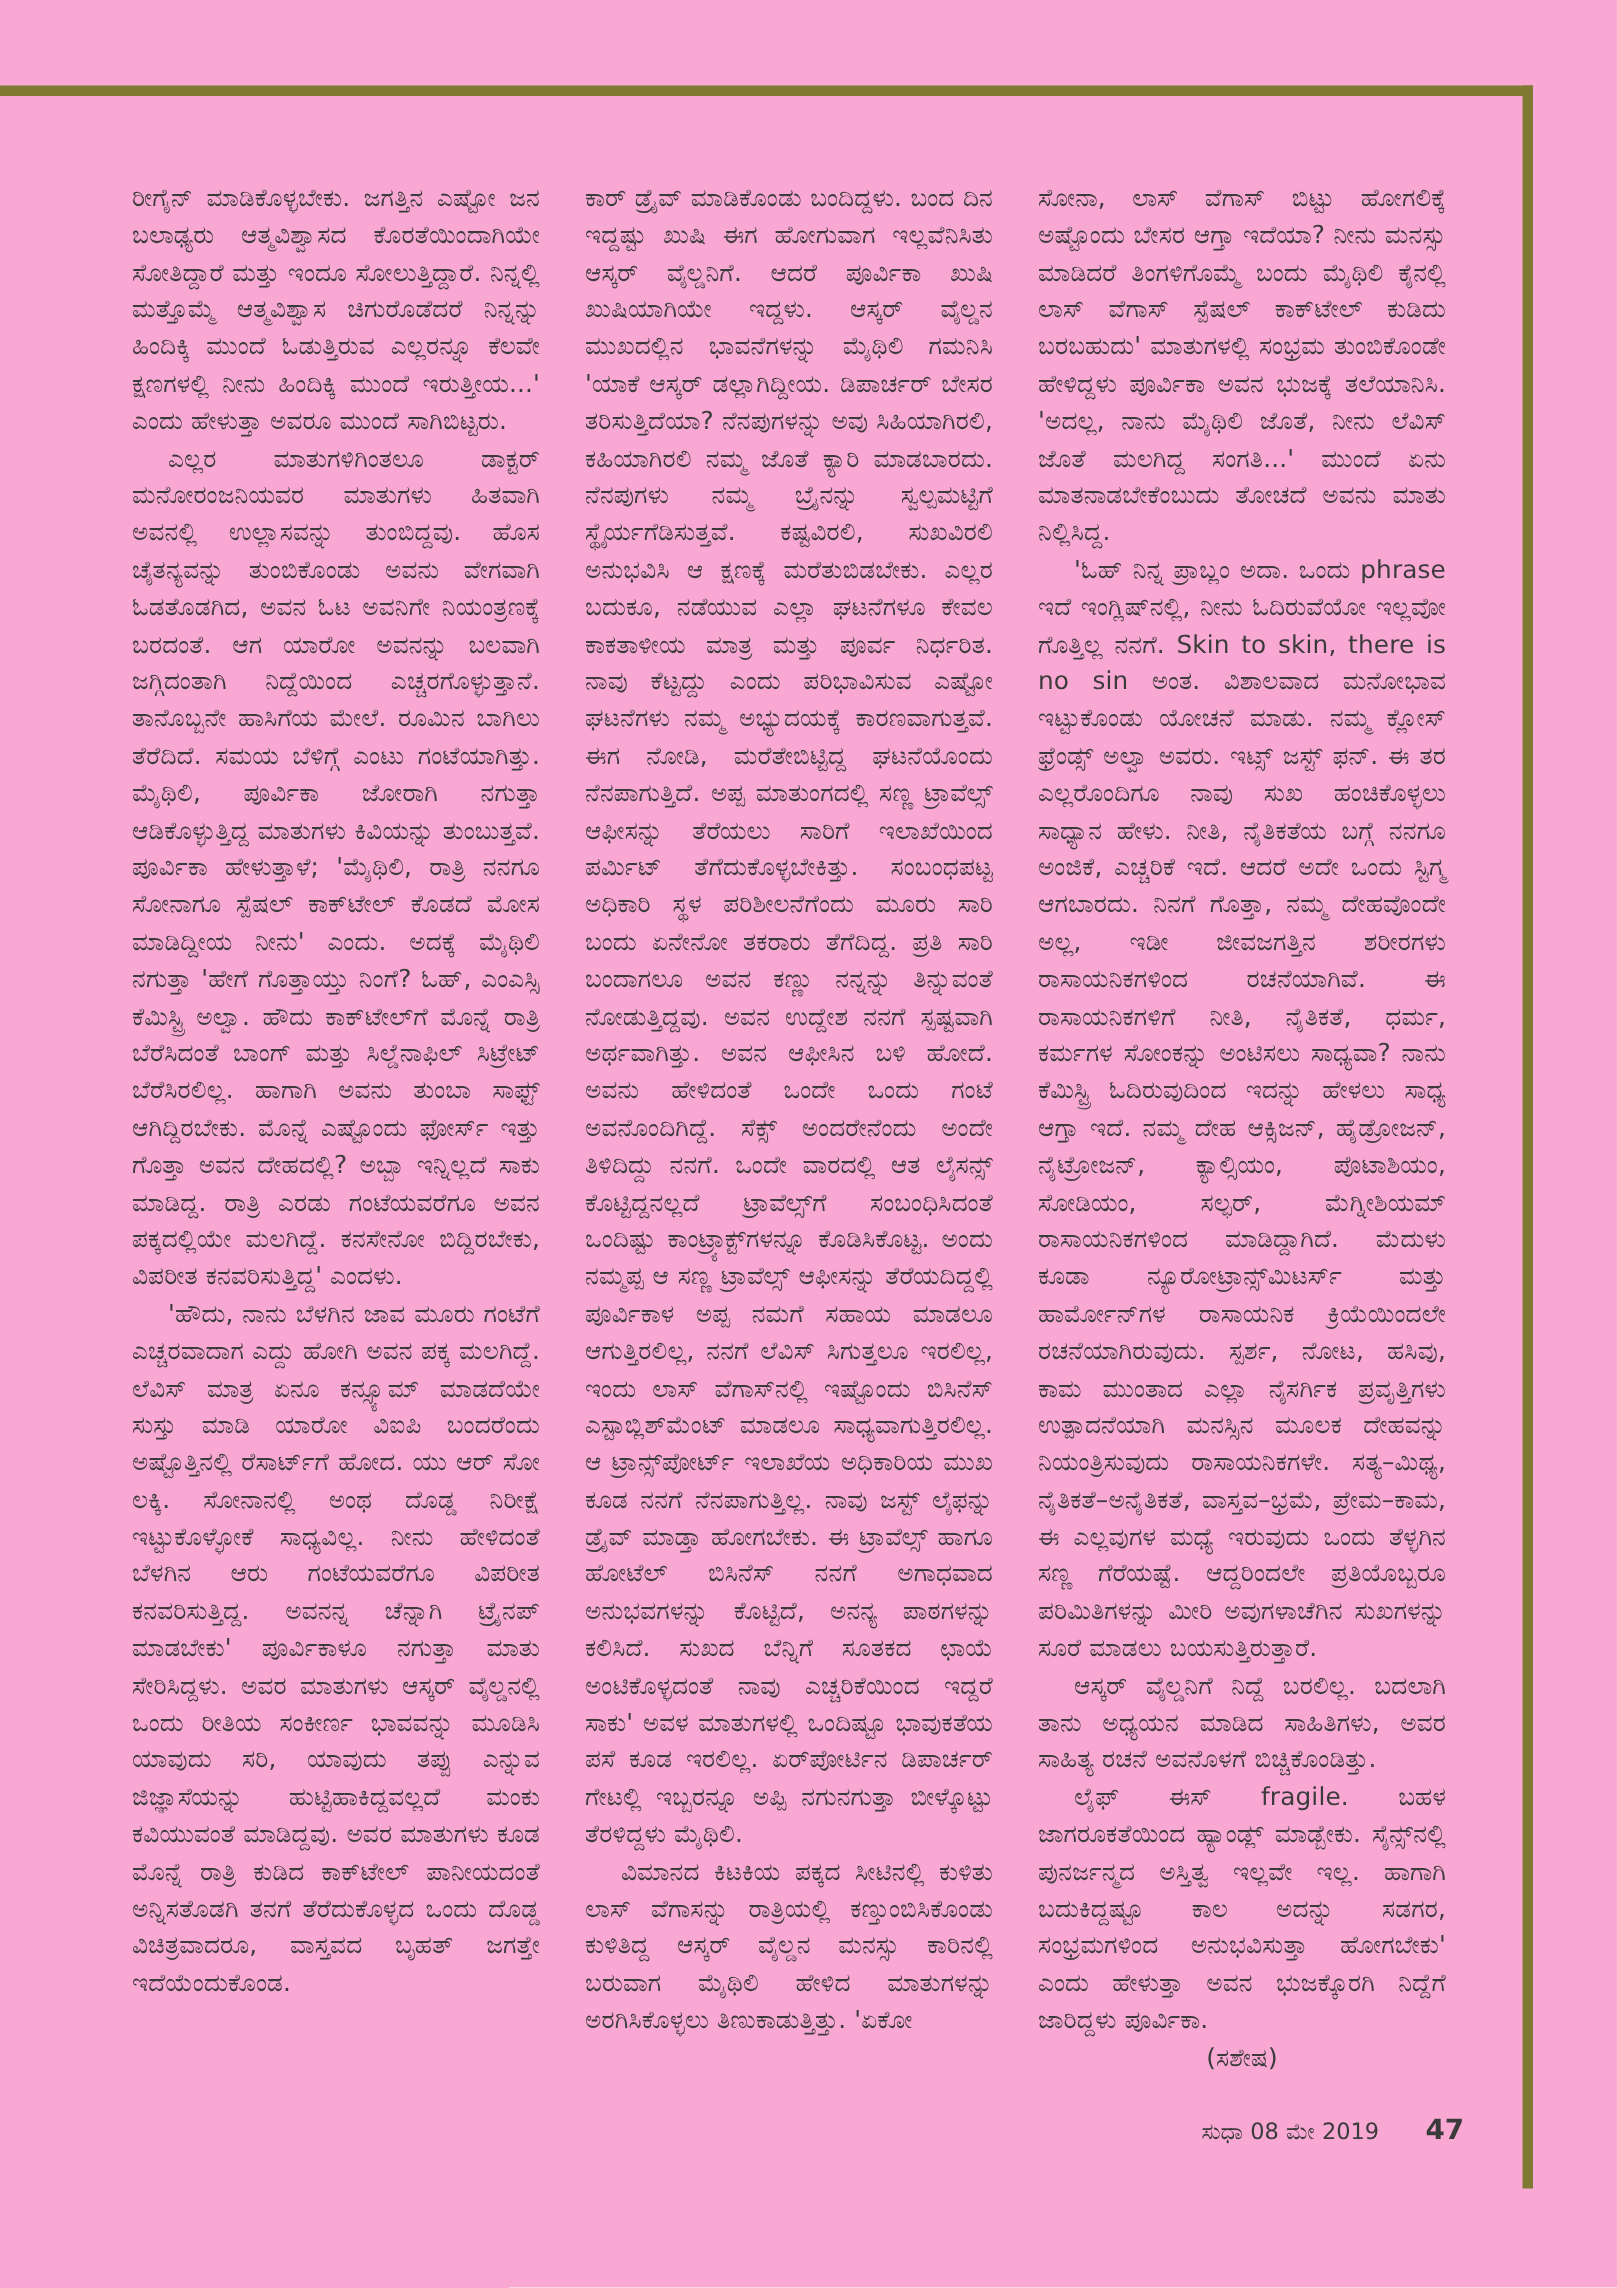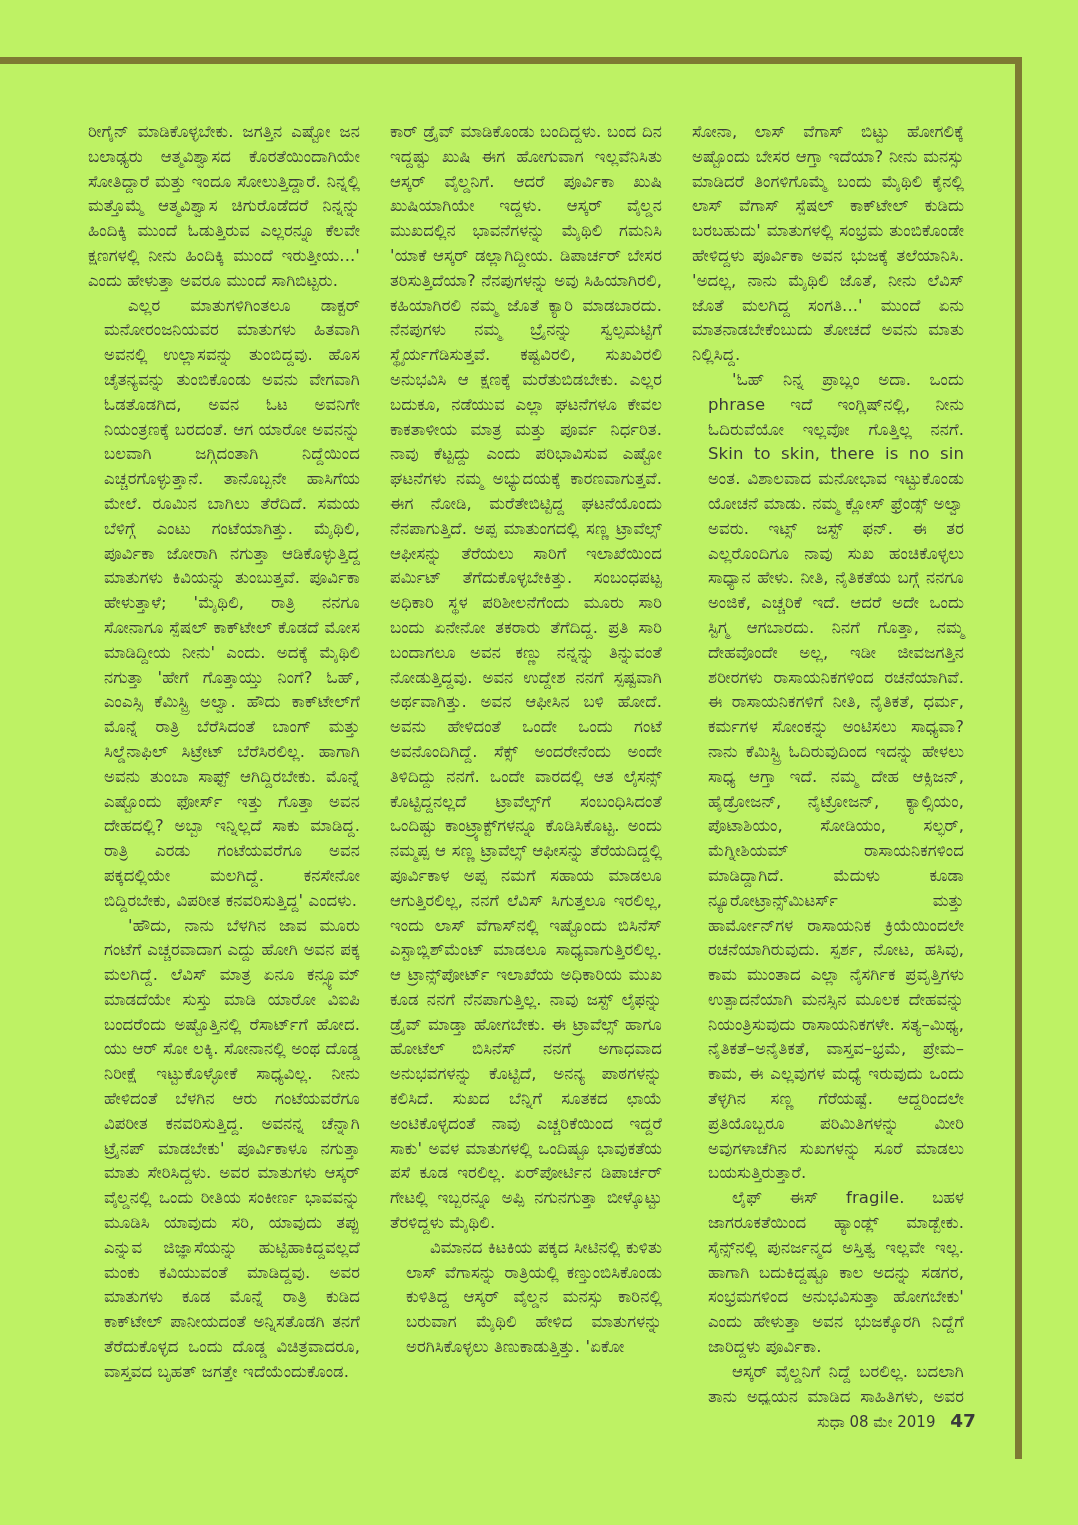--- a/index.html
+++ b/index.html
@@ -5,21 +5,21 @@
   html, body {
     margin: 0;
     padding: 0;
     background: #fbfbf6;
     font-family: "DejaVu Sans", "Liberation Serif", sans-serif;
   }
   .page {
     position: relative;
     width: 1078px;
     height: 1525px;
-    background: #bef264;
+    background: #f9a8d4;
     overflow: hidden;
   }
   .rule-top {
     position: absolute;
     left: 0;
     top: 57px;
     width: 1022px;
     height: 7px;
     background: #7e7a33;
   }
@@ -48,42 +48,41 @@
     line-height: 24.8px;
     color: #3b3b3b;
     text-align: justify;
     letter-spacing: 0.1px;
   }
   .col p {
     margin: 0;
   }
   .col p.indent {
     text-indent: 24px;
-    margin-left: 16px;
   }
   .col p.right {
     text-align: center;
   }
   .b {
     font-weight: normal;
   }
   .footer {
     position: absolute;
     top: 1410px;
     left: 640px;
     width: 336px;
     text-align: right;
     color: #3b3b3b;
     font-size: 15px;
     white-space: nowrap;
   }
   .footer .pageno {
     font-weight: bold;
     font-size: 18.5px;
-    margin-left: 10px;
+    margin-left: 26px;
   }
 </style>
 </head>
 <body>
 
 <div class="page">
   <div class="rule-top"></div>
   <div class="rule-right"></div>
 
   <main class="columns">
@@ -92,22 +91,22 @@
         <p class="indent"><span>ಎಲ್ಲರ ಮಾತುಗಳಿಗಿಂತಲೂ ಡಾಕ್ಟರ್ ಮನೋರಂಜನಿಯವರ ಮಾತುಗಳು ಹಿತವಾಗಿ ಅವನಲ್ಲಿ ಉಲ್ಲಾಸವನ್ನು ತುಂಬಿದ್ದವು. ಹೊಸ ಚೈತನ್ಯವನ್ನು ತುಂಬಿಕೊಂಡು ಅವನು ವೇಗವಾಗಿ ಓಡತೊಡಗಿದ, ಅವನ ಓಟ ಅವನಿಗೇ ನಿಯಂತ್ರಣಕ್ಕೆ ಬರದಂತೆ. ಆಗ ಯಾರೋ ಅವನನ್ನು ಬಲವಾಗಿ ಜಗ್ಗಿದಂತಾಗಿ ನಿದ್ದೆಯಿಂದ ಎಚ್ಚರಗೊಳ್ಳುತ್ತಾನೆ. ತಾನೊಬ್ಬನೇ ಹಾಸಿಗೆಯ ಮೇಲೆ. ರೂಮಿನ ಬಾಗಿಲು ತೆರೆದಿದೆ. ಸಮಯ ಬೆಳಿಗ್ಗೆ ಎಂಟು ಗಂಟೆಯಾಗಿತ್ತು. ಮೈಥಿಲಿ, ಪೂರ್ವಿಕಾ ಜೋರಾಗಿ ನಗುತ್ತಾ ಆಡಿಕೊಳ್ಳುತ್ತಿದ್ದ ಮಾತುಗಳು ಕಿವಿಯನ್ನು ತುಂಬುತ್ತವೆ. ಪೂರ್ವಿಕಾ ಹೇಳುತ್ತಾಳೆ; 'ಮೈಥಿಲಿ, ರಾತ್ರಿ ನನಗೂ ಸೋನಾಗೂ ಸ್ಪೆಷಲ್ ಕಾಕ್‌ಟೇಲ್ ಕೊಡದೆ ಮೋಸ ಮಾಡಿದ್ದೀಯ ನೀನು' ಎಂದು. ಅದಕ್ಕೆ ಮೈಥಿಲಿ ನಗುತ್ತಾ 'ಹೇಗೆ ಗೊತ್ತಾಯ್ತು ನಿಂಗೆ? ಓಹ್, ಎಂಎಸ್ಸಿ ಕೆಮಿಸ್ಟ್ರಿ ಅಲ್ವಾ. ಹೌದು ಕಾಕ್‌ಟೇಲ್‌ಗೆ ಮೊನ್ನೆ ರಾತ್ರಿ ಬೆರೆಸಿದಂತೆ ಬಾಂಗ್ ಮತ್ತು ಸಿಲ್ಡೆನಾಫಿಲ್ ಸಿಟ್ರೇಟ್ ಬೆರೆಸಿರಲಿಲ್ಲ. ಹಾಗಾಗಿ ಅವನು ತುಂಬಾ ಸಾಫ್ಟ್ ಆಗಿದ್ದಿರಬೇಕು. ಮೊನ್ನೆ ಎಷ್ಟೊಂದು ಫೋರ್ಸ್ ಇತ್ತು ಗೊತ್ತಾ ಅವನ ದೇಹದಲ್ಲಿ? ಅಬ್ಬಾ ಇನ್ನಿಲ್ಲದೆ ಸಾಕು ಮಾಡಿದ್ದ. ರಾತ್ರಿ ಎರಡು ಗಂಟೆಯವರೆಗೂ ಅವನ ಪಕ್ಕದಲ್ಲಿಯೇ ಮಲಗಿದ್ದೆ. ಕನಸೇನೋ ಬಿದ್ದಿರಬೇಕು, ವಿಪರೀತ ಕನವರಿಸುತ್ತಿದ್ದ' ಎಂದಳು.</span></p>
         <p class="indent"><span>'ಹೌದು, ನಾನು ಬೆಳಗಿನ ಜಾವ ಮೂರು ಗಂಟೆಗೆ ಎಚ್ಚರವಾದಾಗ ಎದ್ದು ಹೋಗಿ ಅವನ ಪಕ್ಕ ಮಲಗಿದ್ದೆ. ಲೆವಿಸ್ ಮಾತ್ರ ಏನೂ ಕನ್ಸ್ಯೂಮ್ ಮಾಡದೆಯೇ ಸುಸ್ತು ಮಾಡಿ ಯಾರೋ ವಿಐಪಿ ಬಂದರೆಂದು ಅಷ್ಟೊತ್ತಿನಲ್ಲಿ ರೆಸಾರ್ಟ್‌ಗೆ ಹೋದ. ಯು ಆರ್ ಸೋ ಲಕ್ಕಿ. ಸೋನಾನಲ್ಲಿ ಅಂಥ ದೊಡ್ಡ ನಿರೀಕ್ಷೆ ಇಟ್ಟುಕೊಳ್ಳೋಕೆ ಸಾಧ್ಯವಿಲ್ಲ. ನೀನು ಹೇಳಿದಂತೆ ಬೆಳಗಿನ ಆರು ಗಂಟೆಯವರೆಗೂ ವಿಪರೀತ ಕನವರಿಸುತ್ತಿದ್ದ. ಅವನನ್ನ ಚೆನ್ನಾಗಿ ಟ್ರೈನಪ್ ಮಾಡಬೇಕು' ಪೂರ್ವಿಕಾಳೂ ನಗುತ್ತಾ ಮಾತು ಸೇರಿಸಿದ್ದಳು. ಅವರ ಮಾತುಗಳು ಆಸ್ಕರ್ ವೈಲ್ಡನಲ್ಲಿ ಒಂದು ರೀತಿಯ ಸಂಕೀರ್ಣ ಭಾವವನ್ನು ಮೂಡಿಸಿ ಯಾವುದು ಸರಿ, ಯಾವುದು ತಪ್ಪು ಎನ್ನುವ ಜಿಜ್ಞಾಸೆಯನ್ನು ಹುಟ್ಟಿಹಾಕಿದ್ದವಲ್ಲದೆ ಮಂಕು ಕವಿಯುವಂತೆ ಮಾಡಿದ್ದವು. ಅವರ ಮಾತುಗಳು ಕೂಡ ಮೊನ್ನೆ ರಾತ್ರಿ ಕುಡಿದ ಕಾಕ್‌ಟೇಲ್ ಪಾನೀಯದಂತೆ ಅನ್ನಿಸತೊಡಗಿ ತನಗೆ ತೆರೆದುಕೊಳ್ಳದ ಒಂದು ದೊಡ್ಡ ವಿಚಿತ್ರವಾದರೂ, ವಾಸ್ತವದ ಬೃಹತ್ ಜಗತ್ತೇ ಇದೆಯೆಂದುಕೊಂಡ.</span></p>
       </section>
     <section class="col">
         <p><span>ಕಾರ್ ಡ್ರೈವ್ ಮಾಡಿಕೊಂಡು ಬಂದಿದ್ದಳು. ಬಂದ ದಿನ ಇದ್ದಷ್ಟು ಖುಷಿ ಈಗ ಹೋಗುವಾಗ ಇಲ್ಲವೆನಿಸಿತು ಆಸ್ಕರ್ ವೈಲ್ಡನಿಗೆ. ಆದರೆ ಪೂರ್ವಿಕಾ ಖುಷಿ ಖುಷಿಯಾಗಿಯೇ ಇದ್ದಳು. ಆಸ್ಕರ್ ವೈಲ್ಡನ ಮುಖದಲ್ಲಿನ ಭಾವನೆಗಳನ್ನು ಮೈಥಿಲಿ ಗಮನಿಸಿ 'ಯಾಕೆ ಆಸ್ಕರ್ ಡಲ್ಲಾಗಿದ್ದೀಯ. ಡಿಪಾರ್ಚರ್ ಬೇಸರ ತರಿಸುತ್ತಿದೆಯಾ? ನೆನಪುಗಳನ್ನು ಅವು ಸಿಹಿಯಾಗಿರಲಿ, ಕಹಿಯಾಗಿರಲಿ ನಮ್ಮ ಜೊತೆ ಕ್ಯಾರಿ ಮಾಡಬಾರದು. ನೆನಪುಗಳು ನಮ್ಮ ಬ್ರೈನನ್ನು ಸ್ವಲ್ಪಮಟ್ಟಿಗೆ ಸ್ಥೈರ್ಯಗೆಡಿಸುತ್ತವೆ. ಕಷ್ಟವಿರಲಿ, ಸುಖವಿರಲಿ ಅನುಭವಿಸಿ ಆ ಕ್ಷಣಕ್ಕೆ ಮರೆತುಬಿಡಬೇಕು. ಎಲ್ಲರ ಬದುಕೂ, ನಡೆಯುವ ಎಲ್ಲಾ ಘಟನೆಗಳೂ ಕೇವಲ ಕಾಕತಾಳೀಯ ಮಾತ್ರ ಮತ್ತು ಪೂರ್ವ ನಿರ್ಧರಿತ. ನಾವು ಕೆಟ್ಟದ್ದು ಎಂದು ಪರಿಭಾವಿಸುವ ಎಷ್ಟೋ ಘಟನೆಗಳು ನಮ್ಮ ಅಭ್ಯುದಯಕ್ಕೆ ಕಾರಣವಾಗುತ್ತವೆ. ಈಗ ನೋಡಿ, ಮರೆತೇಬಿಟ್ಟಿದ್ದ ಘಟನೆಯೊಂದು ನೆನಪಾಗುತ್ತಿದೆ. ಅಪ್ಪ ಮಾತುಂಗದಲ್ಲಿ ಸಣ್ಣ ಟ್ರಾವೆಲ್ಸ್ ಆಫೀಸನ್ನು ತೆರೆಯಲು ಸಾರಿಗೆ ಇಲಾಖೆಯಿಂದ ಪರ್ಮಿಟ್ ತೆಗೆದುಕೊಳ್ಳಬೇಕಿತ್ತು. ಸಂಬಂಧಪಟ್ಟ ಅಧಿಕಾರಿ ಸ್ಥಳ ಪರಿಶೀಲನೆಗೆಂದು ಮೂರು ಸಾರಿ ಬಂದು ಏನೇನೋ ತಕರಾರು ತೆಗೆದಿದ್ದ. ಪ್ರತಿ ಸಾರಿ ಬಂದಾಗಲೂ ಅವನ ಕಣ್ಣು ನನ್ನನ್ನು ತಿನ್ನುವಂತೆ ನೋಡುತ್ತಿದ್ದವು. ಅವನ ಉದ್ದೇಶ ನನಗೆ ಸ್ಪಷ್ಟವಾಗಿ ಅರ್ಥವಾಗಿತ್ತು. ಅವನ ಆಫೀಸಿನ ಬಳಿ ಹೋದೆ. ಅವನು ಹೇಳಿದಂತೆ ಒಂದೇ ಒಂದು ಗಂಟೆ ಅವನೊಂದಿಗಿದ್ದೆ. ಸೆಕ್ಸ್ ಅಂದರೇನೆಂದು ಅಂದೇ ತಿಳಿದಿದ್ದು ನನಗೆ. ಒಂದೇ ವಾರದಲ್ಲಿ ಆತ ಲೈಸನ್ಸ್ ಕೊಟ್ಟಿದ್ದನಲ್ಲದೆ ಟ್ರಾವೆಲ್ಸ್‌ಗೆ ಸಂಬಂಧಿಸಿದಂತೆ ಒಂದಿಷ್ಟು ಕಾಂಟ್ರ್ಯಾಕ್ಟ್‌ಗಳನ್ನೂ ಕೊಡಿಸಿಕೊಟ್ಟ. ಅಂದು ನಮ್ಮಪ್ಪ ಆ ಸಣ್ಣ ಟ್ರಾವೆಲ್ಸ್ ಆಫೀಸನ್ನು ತೆರೆಯದಿದ್ದಲ್ಲಿ ಪೂರ್ವಿಕಾಳ ಅಪ್ಪ ನಮಗೆ ಸಹಾಯ ಮಾಡಲೂ ಆಗುತ್ತಿರಲಿಲ್ಲ, ನನಗೆ ಲೆವಿಸ್ ಸಿಗುತ್ತಲೂ ಇರಲಿಲ್ಲ, ಇಂದು ಲಾಸ್ ವೆಗಾಸ್‌ನಲ್ಲಿ ಇಷ್ಟೊಂದು ಬಿಸಿನೆಸ್ ಎಸ್ಟಾಬ್ಲಿಶ್‌ಮೆಂಟ್ ಮಾಡಲೂ ಸಾಧ್ಯವಾಗುತ್ತಿರಲಿಲ್ಲ. ಆ ಟ್ರಾನ್ಸ್‌ಪೋರ್ಟ್ ಇಲಾಖೆಯ ಅಧಿಕಾರಿಯ ಮುಖ ಕೂಡ ನನಗೆ ನೆನಪಾಗುತ್ತಿಲ್ಲ. ನಾವು ಜಸ್ಟ್ ಲೈಫನ್ನು ಡ್ರೈವ್ ಮಾಡ್ತಾ ಹೋಗಬೇಕು. ಈ ಟ್ರಾವೆಲ್ಸ್ ಹಾಗೂ ಹೋಟೆಲ್ ಬಿಸಿನೆಸ್ ನನಗೆ ಅಗಾಧವಾದ ಅನುಭವಗಳನ್ನು ಕೊಟ್ಟಿದೆ, ಅನನ್ಯ ಪಾಠಗಳನ್ನು ಕಲಿಸಿದೆ. ಸುಖದ ಬೆನ್ನಿಗೆ ಸೂತಕದ ಛಾಯೆ ಅಂಟಿಕೊಳ್ಳದಂತೆ ನಾವು ಎಚ್ಚರಿಕೆಯಿಂದ ಇದ್ದರೆ ಸಾಕು' ಅವಳ ಮಾತುಗಳಲ್ಲಿ ಒಂದಿಷ್ಟೂ ಭಾವುಕತೆಯ ಪಸೆ ಕೂಡ ಇರಲಿಲ್ಲ. ಏರ್‌ಪೋರ್ಟಿನ ಡಿಪಾರ್ಚರ್ ಗೇಟಲ್ಲಿ ಇಬ್ಬರನ್ನೂ ಅಪ್ಪಿ ನಗುನಗುತ್ತಾ ಬೀಳ್ಕೊಟ್ಟು ತೆರಳಿದ್ದಳು ಮೈಥಿಲಿ.</span></p>
         <p class="indent"><span>ವಿಮಾನದ ಕಿಟಕಿಯ ಪಕ್ಕದ ಸೀಟಿನಲ್ಲಿ ಕುಳಿತು ಲಾಸ್ ವೆಗಾಸನ್ನು ರಾತ್ರಿಯಲ್ಲಿ ಕಣ್ತುಂಬಿಸಿಕೊಂಡು ಕುಳಿತಿದ್ದ ಆಸ್ಕರ್ ವೈಲ್ಡನ ಮನಸ್ಸು ಕಾರಿನಲ್ಲಿ ಬರುವಾಗ ಮೈಥಿಲಿ ಹೇಳಿದ ಮಾತುಗಳನ್ನು ಅರಗಿಸಿಕೊಳ್ಳಲು ತಿಣುಕಾಡುತ್ತಿತ್ತು. 'ಏಕೋ</span></p>
       </section>
     <section class="col">
         <p><span>ಸೋನಾ, ಲಾಸ್ ವೆಗಾಸ್ ಬಿಟ್ಟು ಹೋಗಲಿಕ್ಕೆ ಅಷ್ಟೊಂದು ಬೇಸರ ಆಗ್ತಾ ಇದೆಯಾ? ನೀನು ಮನಸ್ಸು ಮಾಡಿದರೆ ತಿಂಗಳಿಗೊಮ್ಮೆ ಬಂದು ಮೈಥಿಲಿ ಕೈನಲ್ಲಿ ಲಾಸ್ ವೆಗಾಸ್ ಸ್ಪೆಷಲ್ ಕಾಕ್‌ಟೇಲ್ ಕುಡಿದು ಬರಬಹುದು' ಮಾತುಗಳಲ್ಲಿ ಸಂಭ್ರಮ ತುಂಬಿಕೊಂಡೇ ಹೇಳಿದ್ದಳು ಪೂರ್ವಿಕಾ ಅವನ ಭುಜಕ್ಕೆ ತಲೆಯಾನಿಸಿ. 'ಅದಲ್ಲ, ನಾನು ಮೈಥಿಲಿ ಜೊತೆ, ನೀನು ಲೆವಿಸ್ ಜೊತೆ ಮಲಗಿದ್ದ ಸಂಗತಿ...' ಮುಂದೆ ಏನು ಮಾತನಾಡಬೇಕೆಂಬುದು ತೋಚದೆ ಅವನು ಮಾತು ನಿಲ್ಲಿಸಿದ್ದ.</span></p>
         <p class="indent"><span>'ಓಹ್ ನಿನ್ನ ಪ್ರಾಬ್ಲಂ ಅದಾ. ಒಂದು </span><span class="b">phrase</span><span> ಇದೆ ಇಂಗ್ಲಿಷ್‌ನಲ್ಲಿ, ನೀನು ಓದಿರುವೆಯೋ ಇಲ್ಲವೋ ಗೊತ್ತಿಲ್ಲ ನನಗೆ. </span><span class="b">Skin to skin, there is no sin</span><span> ಅಂತ. ವಿಶಾಲವಾದ ಮನೋಭಾವ ಇಟ್ಟುಕೊಂಡು ಯೋಚನೆ ಮಾಡು. ನಮ್ಮ ಕ್ಲೋಸ್ ಫ್ರೆಂಡ್ಸ್ ಅಲ್ವಾ ಅವರು. ಇಟ್ಸ್ ಜಸ್ಟ್ ಫನ್. ಈ ತರ ಎಲ್ಲರೊಂದಿಗೂ ನಾವು ಸುಖ ಹಂಚಿಕೊಳ್ಳಲು ಸಾಧ್ಯಾನ ಹೇಳು. ನೀತಿ, ನೈತಿಕತೆಯ ಬಗ್ಗೆ ನನಗೂ ಅಂಜಿಕೆ, ಎಚ್ಚರಿಕೆ ಇದೆ. ಆದರೆ ಅದೇ ಒಂದು ಸ್ಟಿಗ್ಮ ಆಗಬಾರದು. ನಿನಗೆ ಗೊತ್ತಾ, ನಮ್ಮ ದೇಹವೊಂದೇ ಅಲ್ಲ, ಇಡೀ ಜೀವಜಗತ್ತಿನ ಶರೀರಗಳು ರಾಸಾಯನಿಕಗಳಿಂದ ರಚನೆಯಾಗಿವೆ. ಈ ರಾಸಾಯನಿಕಗಳಿಗೆ ನೀತಿ, ನೈತಿಕತೆ, ಧರ್ಮ, ಕರ್ಮಗಳ ಸೋಂಕನ್ನು ಅಂಟಿಸಲು ಸಾಧ್ಯವಾ? ನಾನು ಕೆಮಿಸ್ಟ್ರಿ ಓದಿರುವುದಿಂದ ಇದನ್ನು ಹೇಳಲು ಸಾಧ್ಯ ಆಗ್ತಾ ಇದೆ. ನಮ್ಮ ದೇಹ ಆಕ್ಸಿಜನ್, ಹೈಡ್ರೋಜನ್, ನೈಟ್ರೋಜನ್, ಕ್ಯಾಲ್ಸಿಯಂ, ಪೊಟಾಶಿಯಂ, ಸೋಡಿಯಂ, ಸಲ್ಫರ್, ಮೆಗ್ನೀಶಿಯಮ್ ರಾಸಾಯನಿಕಗಳಿಂದ ಮಾಡಿದ್ದಾಗಿದೆ. ಮೆದುಳು ಕೂಡಾ ನ್ಯೂರೋಟ್ರಾನ್ಸ್‌ಮಿಟರ್ಸ್ ಮತ್ತು ಹಾರ್ಮೋನ್‌ಗಳ ರಾಸಾಯನಿಕ ಕ್ರಿಯೆಯಿಂದಲೇ ರಚನೆಯಾಗಿರುವುದು. ಸ್ಪರ್ಶ, ನೋಟ, ಹಸಿವು, ಕಾಮ ಮುಂತಾದ ಎಲ್ಲಾ ನೈಸರ್ಗಿಕ ಪ್ರವೃತ್ತಿಗಳು ಉತ್ಪಾದನೆಯಾಗಿ ಮನಸ್ಸಿನ ಮೂಲಕ ದೇಹವನ್ನು ನಿಯಂತ್ರಿಸುವುದು ರಾಸಾಯನಿಕಗಳೇ. ಸತ್ಯ–ಮಿಥ್ಯ, ನೈತಿಕತೆ–ಅನೈತಿಕತೆ, ವಾಸ್ತವ–ಭ್ರಮೆ, ಪ್ರೇಮ–ಕಾಮ, ಈ ಎಲ್ಲವುಗಳ ಮಧ್ಯೆ ಇರುವುದು ಒಂದು ತೆಳ್ಳಗಿನ ಸಣ್ಣ ಗೆರೆಯಷ್ಟೆ. ಆದ್ದರಿಂದಲೇ ಪ್ರತಿಯೊಬ್ಬರೂ ಪರಿಮಿತಿಗಳನ್ನು ಮೀರಿ ಅವುಗಳಾಚೆಗಿನ ಸುಖಗಳನ್ನು ಸೂರೆ ಮಾಡಲು ಬಯಸುತ್ತಿರುತ್ತಾರೆ.</span></p>
+        <p class="indent"><span>ಆಸ್ಕರ್ ವೈಲ್ಡನಿಗೆ ನಿದ್ದೆ ಬರಲಿಲ್ಲ. ಬದಲಾಗಿ ತಾನು ಅಧ್ಯಯನ ಮಾಡಿದ ಸಾಹಿತಿಗಳು, ಅವರ ಸಾಹಿತ್ಯ ರಚನೆ ಅವನೊಳಗೆ ಬಿಚ್ಚಿಕೊಂಡಿತ್ತು.</span></p>
         <p class="indent"><span>ಲೈಫ್ ಈಸ್ </span><span class="b">fragile.</span><span> ಬಹಳ ಜಾಗರೂಕತೆಯಿಂದ ಹ್ಯಾಂಡ್ಲ್ ಮಾಡ್ಬೇಕು. ಸೈನ್ಸ್‌ನಲ್ಲಿ ಪುನರ್ಜನ್ಮದ ಅಸ್ತಿತ್ವ ಇಲ್ಲವೇ ಇಲ್ಲ. ಹಾಗಾಗಿ ಬದುಕಿದ್ದಷ್ಟೂ ಕಾಲ ಅದನ್ನು ಸಡಗರ, ಸಂಭ್ರಮಗಳಿಂದ ಅನುಭವಿಸುತ್ತಾ ಹೋಗಬೇಕು' ಎಂದು ಹೇಳುತ್ತಾ ಅವನ ಭುಜಕ್ಕೊರಗಿ ನಿದ್ದೆಗೆ ಜಾರಿದ್ದಳು ಪೂರ್ವಿಕಾ.</span></p>
-        <p class="indent"><span>ಆಸ್ಕರ್ ವೈಲ್ಡನಿಗೆ ನಿದ್ದೆ ಬರಲಿಲ್ಲ. ಬದಲಾಗಿ ತಾನು ಅಧ್ಯಯನ ಮಾಡಿದ ಸಾಹಿತಿಗಳು, ಅವರ ಸಾಹಿತ್ಯ ರಚನೆ ಅವನೊಳಗೆ ಬಿಚ್ಚಿಕೊಂಡಿತ್ತು.</span></p>
         <p class="right"><span>(ಸಶೇಷ)</span></p>
       </section>
   </main>
 
   <footer class="footer">
     <span>ಸುಧಾ 08 ಮೇ 2019</span>
     <span class="pageno">47</span>
   </footer>
 </div>
 

